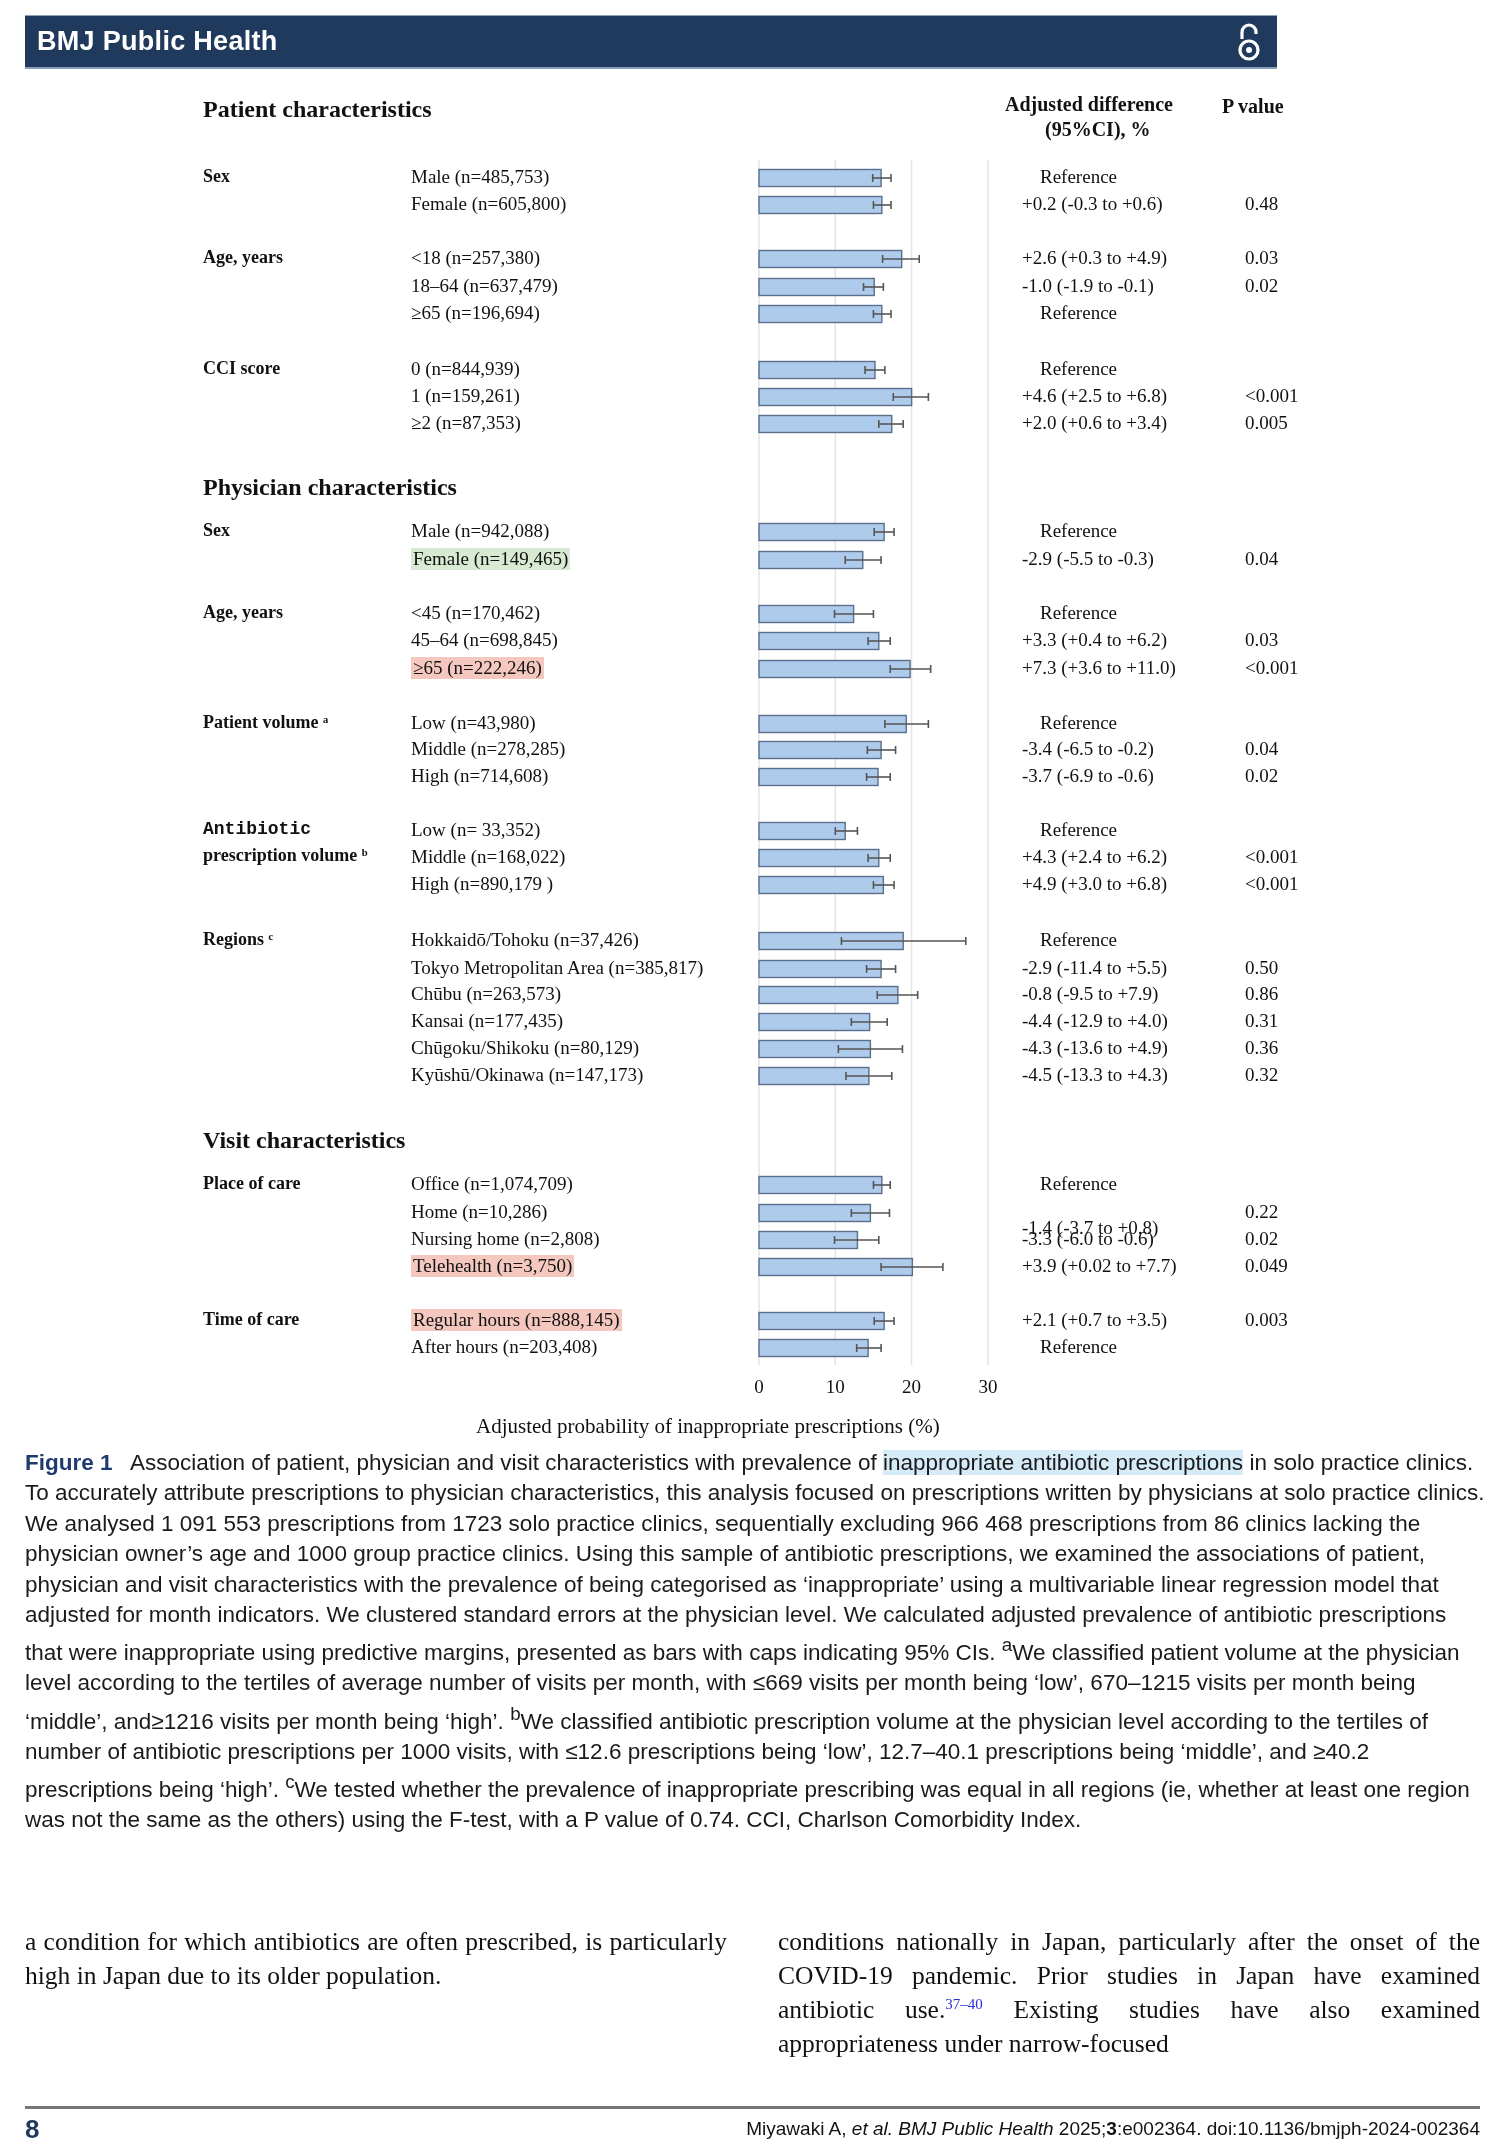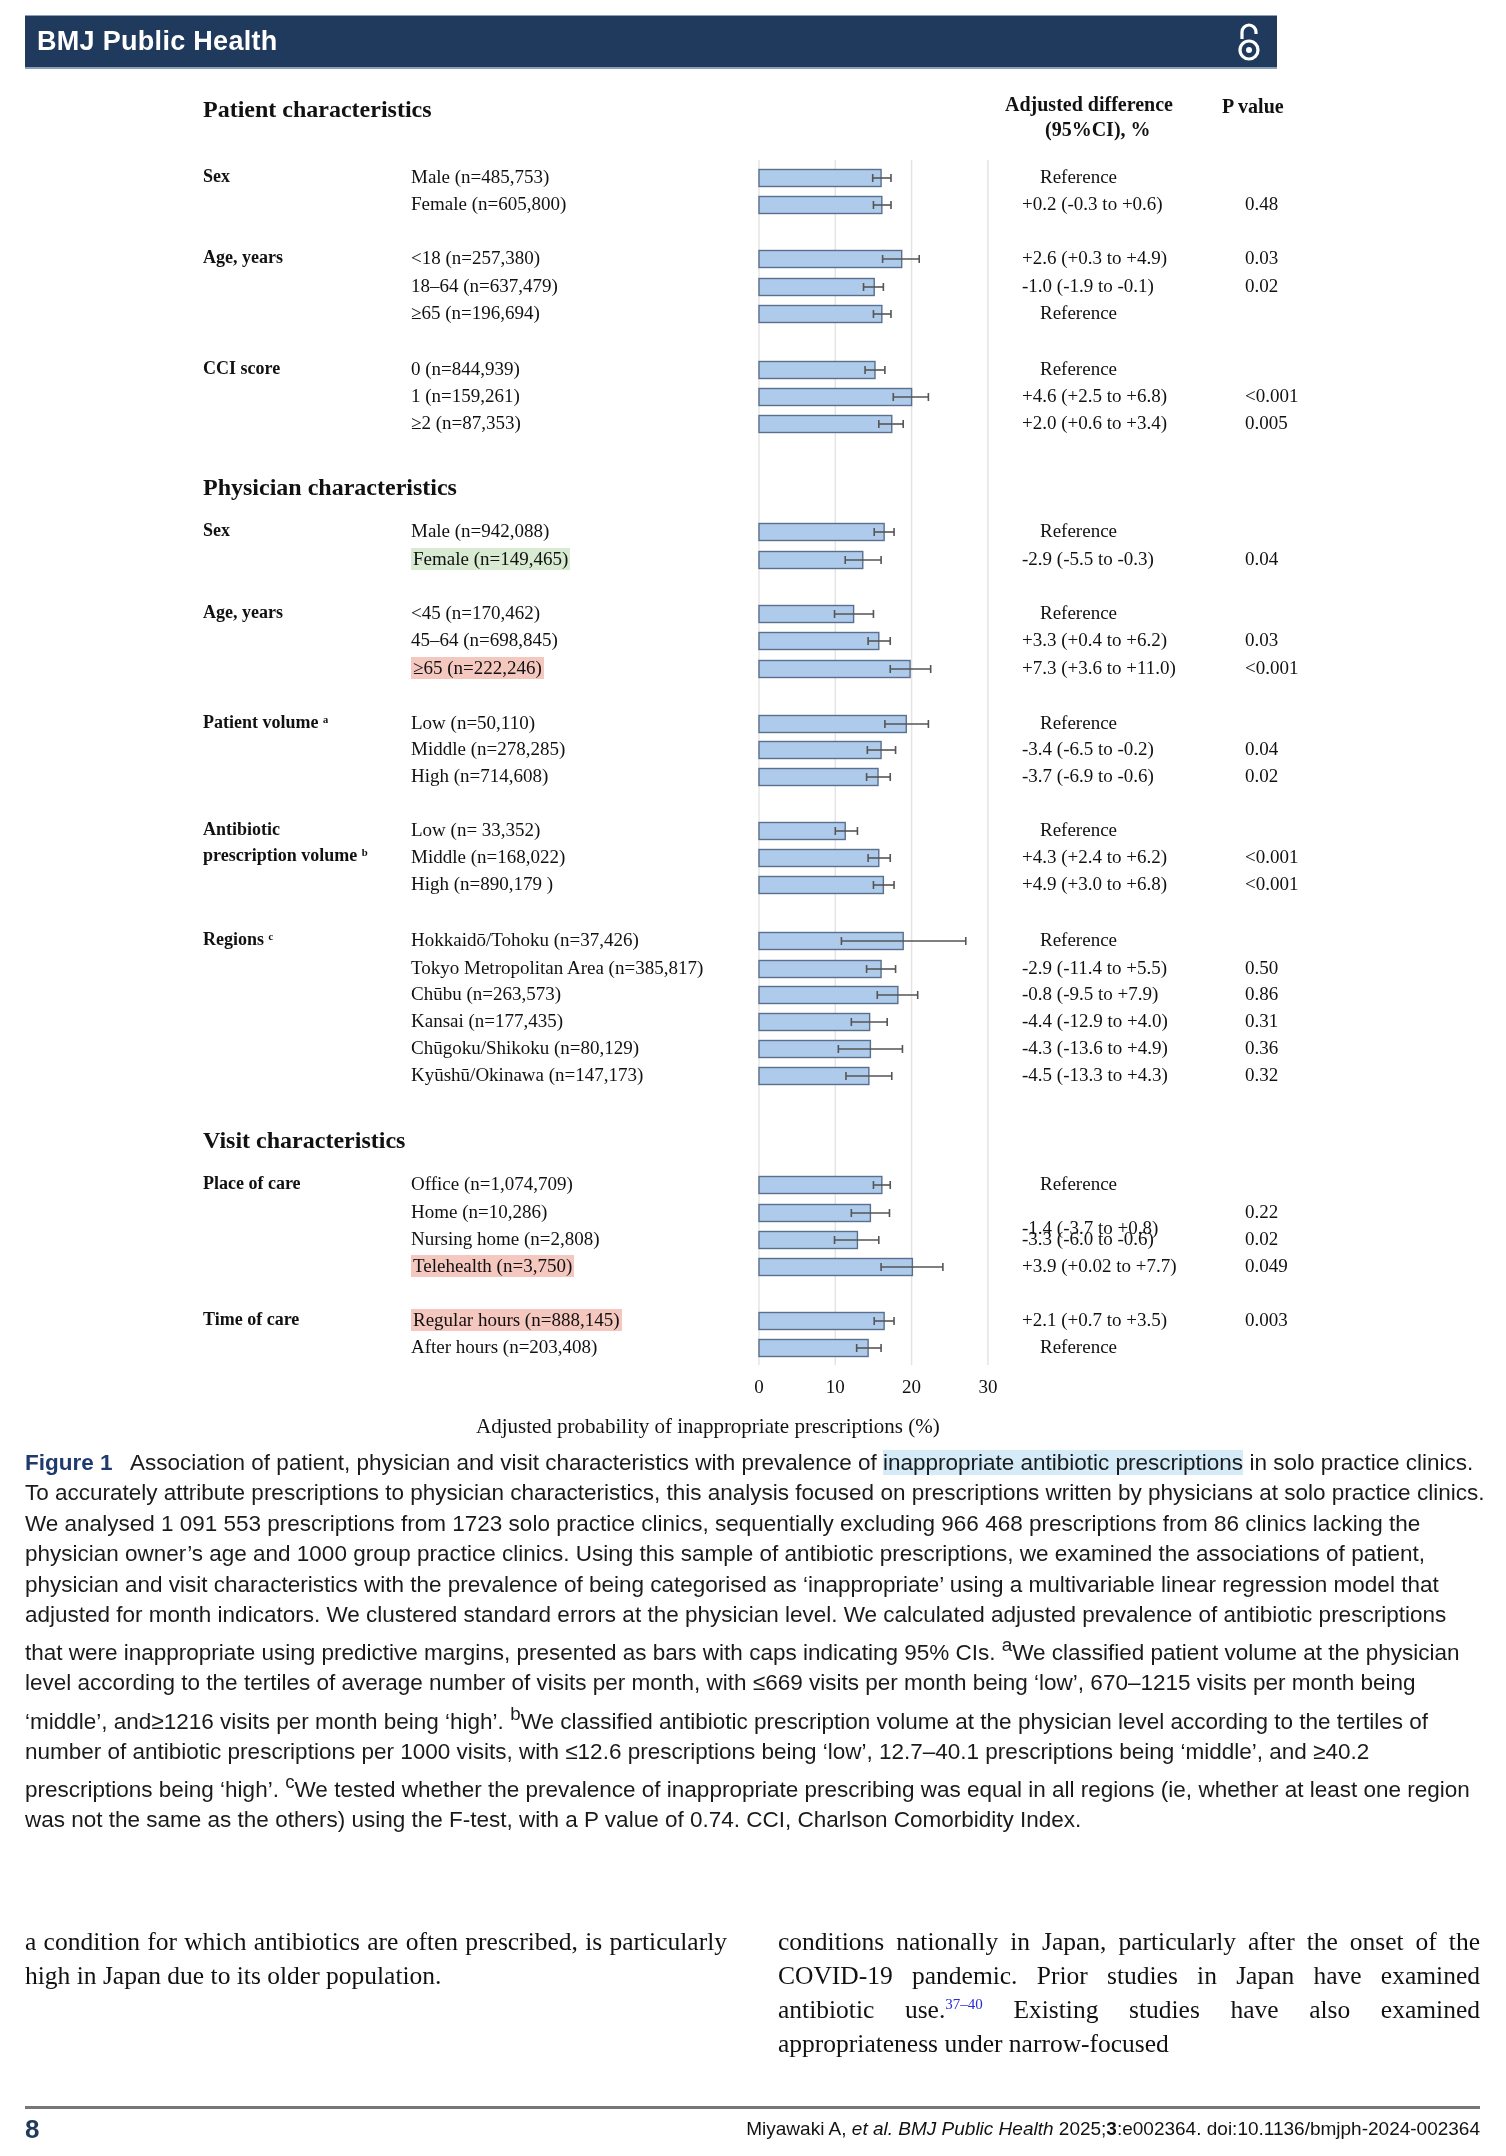--- a/index.html
+++ b/index.html
@@ -218,29 +218,29 @@
       <div class="abs grp-label" style="left: 203px; top: 602px;">Age, years</div>
       <div class="abs row-label" style="left: 411px; top: 602px;">&lt;45 (n=170,462)</div>
       <div class="abs diff" style="left: 1040px; top: 602px;">Reference</div>
       <div class="abs row-label" style="left: 411px; top: 629px;">45–64 (n=698,845)</div>
       <div class="abs diff" style="left: 1022px; top: 629px;">+3.3 (+0.4 to +6.2)</div>
       <div class="abs pval" style="left: 1245px; top: 629px;">0.03</div>
       <div class="abs row-label hl-red" style="left: 411px; top: 657px;">≥65 (n=222,246)</div>
       <div class="abs diff" style="left: 1022px; top: 657px;">+7.3 (+3.6 to +11.0)</div>
       <div class="abs pval" style="left: 1245px; top: 657px;">&lt;0.001</div>
       <div class="abs grp-label" style="left: 203px; top: 712px;">Patient volume ᵃ</div>
-      <div class="abs row-label" style="left: 411px; top: 712px;">Low (n=50,110)</div>
+      <div class="abs row-label" style="left: 411px; top: 712px;">Low (n=43,980)</div>
       <div class="abs diff" style="left: 1040px; top: 712px;">Reference</div>
       <div class="abs row-label" style="left: 411px; top: 738px;">Middle (n=278,285)</div>
       <div class="abs diff" style="left: 1022px; top: 738px;">-3.4 (-6.5 to -0.2)</div>
       <div class="abs pval" style="left: 1245px; top: 738px;">0.04</div>
       <div class="abs row-label" style="left: 411px; top: 765px;">High (n=714,608)</div>
       <div class="abs diff" style="left: 1022px; top: 765px;">-3.7 (-6.9 to -0.6)</div>
       <div class="abs pval" style="left: 1245px; top: 765px;">0.02</div>
-      <div class="abs grp-label" style="left: 203px; top: 819px;">Antibiotic</div>
+      <div class="abs grp-label" style="left: 203px; top: 819px; font-family: Liberation Mono, monospace;">Antibiotic</div>
       <div class="abs grp-label" style="left: 203px; top: 845px;">prescription volume ᵇ</div>
       <div class="abs row-label" style="left: 411px; top: 819px;">Low (n= 33,352)</div>
       <div class="abs diff" style="left: 1040px; top: 819px;">Reference</div>
       <div class="abs row-label" style="left: 411px; top: 846px;">Middle (n=168,022)</div>
       <div class="abs diff" style="left: 1022px; top: 846px;">+4.3 (+2.4 to +6.2)</div>
       <div class="abs pval" style="left: 1245px; top: 846px;">&lt;0.001</div>
       <div class="abs row-label" style="left: 411px; top: 873px;">High (n=890,179 )</div>
       <div class="abs diff" style="left: 1022px; top: 873px;">+4.9 (+3.0 to +6.8)</div>
       <div class="abs pval" style="left: 1245px; top: 873px;">&lt;0.001</div>
       <div class="abs grp-label" style="left: 203px; top: 929px;">Regions ᶜ</div>

